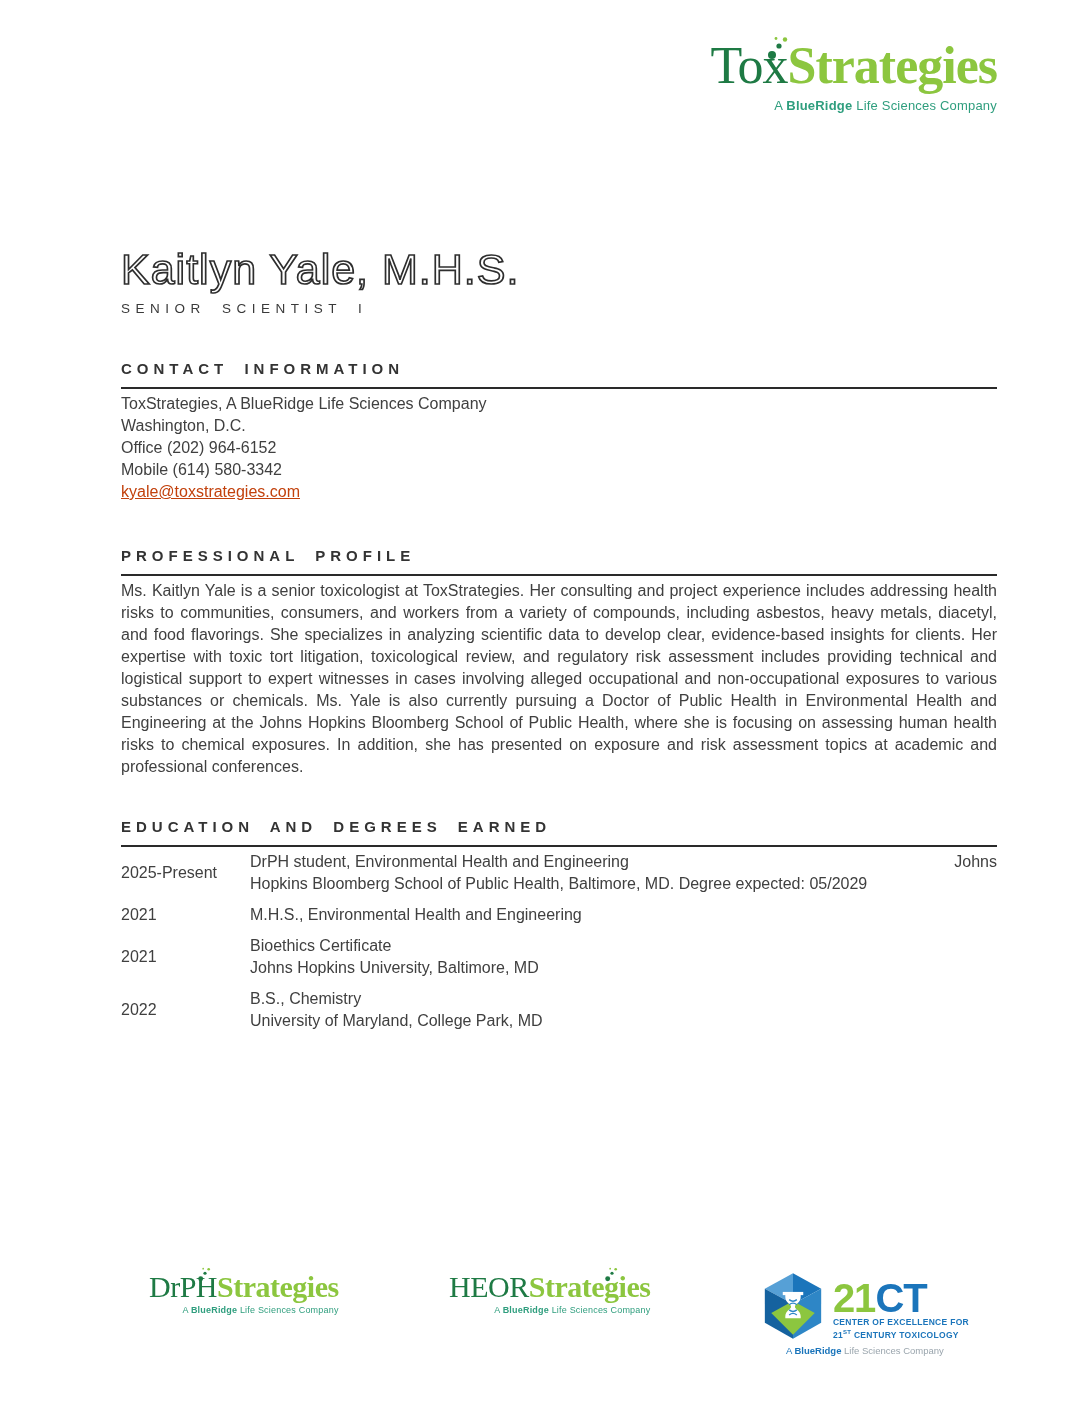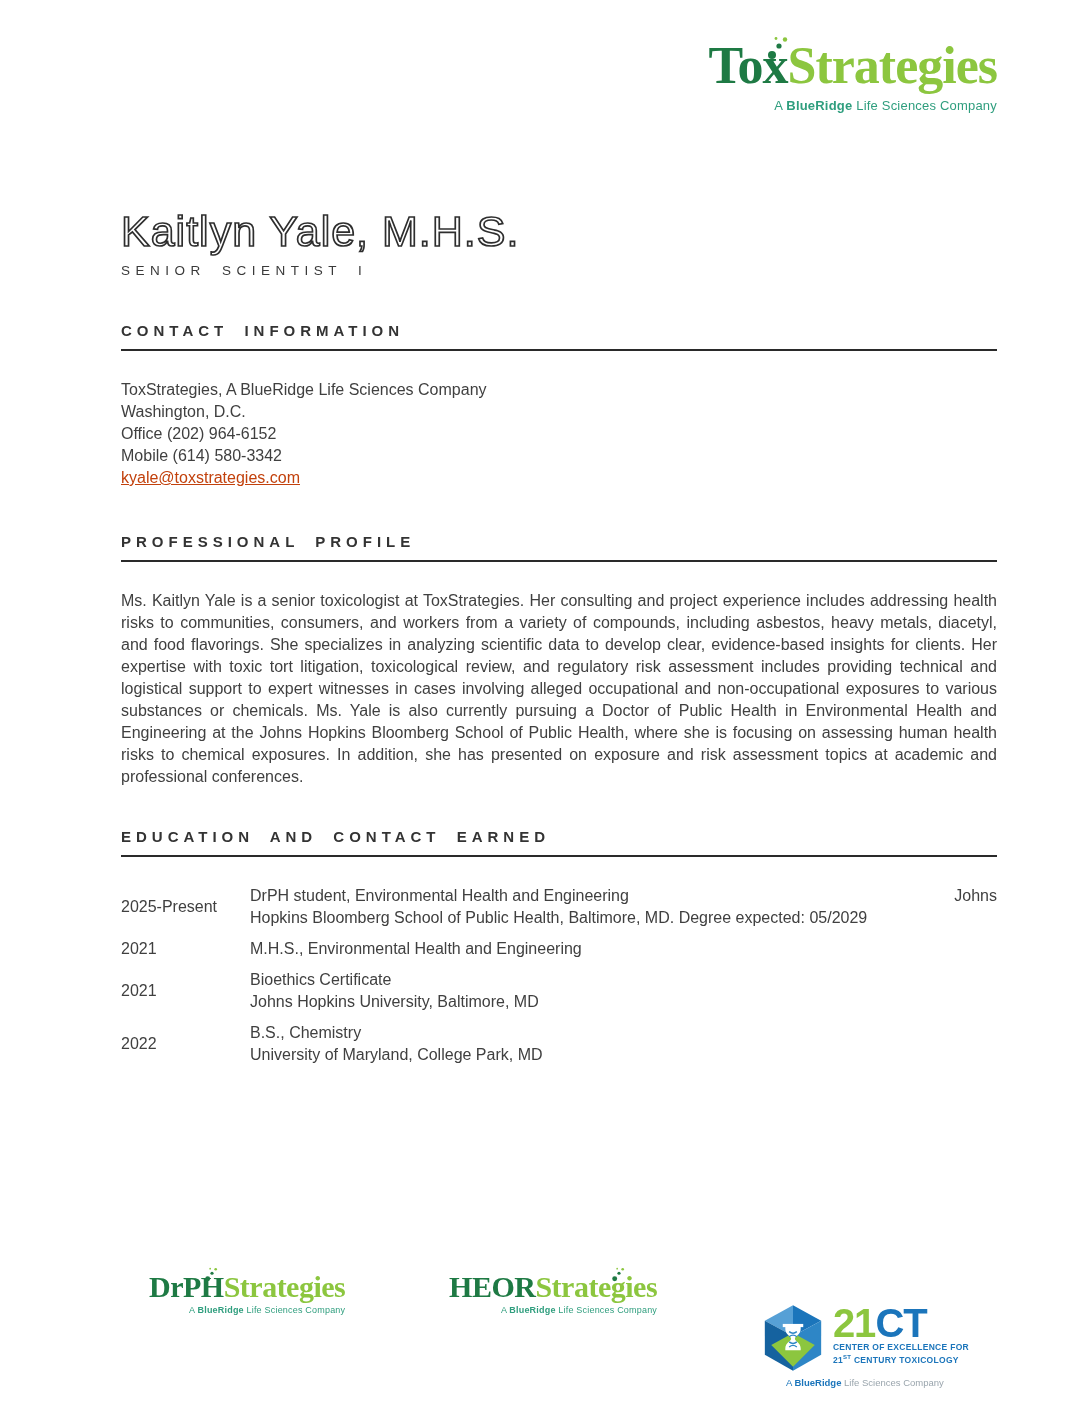--- a/index.html
+++ b/index.html
@@ -11,48 +11,48 @@
     font-family:"Liberation Sans", sans-serif;
     color:#404040;
     overflow:hidden;
   }
   .content{ padding:40px 91px 0 121px; }
 
   
   .logo-block{ text-align:right; height:100px; }
   .brand{ display:inline-block; text-align:right; }
   .brand-text{ font-family:"Liberation Serif","DejaVu Serif",serif; line-height:1; white-space:nowrap; }
-  .brand-text .dk{ color:#1e7a44; font-weight:700; position:relative; }
+  .brand-text .dk{ color:#1e7a44; font-weight:400; position:relative; }
   .brand-text .lt{ color:#8cc63f; font-weight:700; }
   .lg .brand-text{ font-size:52px; letter-spacing:-1px; }
   .brand-dots{ position:absolute; }
   .lg .brand-dots{ top:-20px; right:-4px; }
   .brand-tagline{ font-size:13px; margin-top:6px; color:#2f9e7e; letter-spacing:.2px; }
   .brand-tagline b{ font-weight:700; }
 
   
-  .name-block{ margin-top:70px; }
+  .name-block{ margin-top:108px; }
   .person-name{
     font-size:43px; line-height:1; letter-spacing:1px;
     color:#ffffff;
     -webkit-text-stroke:1.7px #2e2e2e;
     text-shadow:0 0 0 #ffffff;
   }
   .person-title{
     margin-top:10px; font-size:13.5px; letter-spacing:5.5px; word-spacing:7px; color:#3a3a3a;
   }
 
   
   .section{ margin-top:44px; }
   .section.edu{ margin-top:40px; }
   .section-heading{
     font-size:15px; font-weight:700; letter-spacing:5px; word-spacing:7px;
     color:#333333; padding-bottom:10px; border-bottom:2px solid #2a2a2a;
   }
-  .section-body{ margin-top:28px; font-size:16px; line-height:22px; }
+  .section-body{ margin-top:4px; font-size:16px; line-height:22px; }
 
   .contact-line{ }
   .email-link{ color:#c2410c; text-decoration:underline; cursor:pointer; }
 
   .profile-text{ text-align:justify; }
 
   
   .edu-row{ display:flex; margin-bottom:9px;align-items:center; }
   .edu-date{ width:129px; flex-shrink:0; }
   .edu-body{ flex:1; }
@@ -64,21 +64,21 @@
     display:flex; justify-content:space-between; align-items:flex-start;
     padding:0 28px;
   }
   .sm .brand-text{ font-size:30px; letter-spacing:-.5px; }
   .sm .brand-dots{ top:-13px; right:4px; }
   .sm .brand-tagline{ font-size:9px; margin-top:3px; }
   .heor .brand-dots{ top:-13px; right:30px; }
   .heor .lt{ position:relative; }
 
   .ct-logo{ text-align:center; }
-  .ct-top{ display:flex; align-items:flex-start;margin-top:32px; }
+  .ct-top{ display:flex; align-items:flex-end; }
   .ct-icon{ width:64px; height:68px; margin-right:8px; }
   .ct-right{ text-align:left; }
   .ct-name{ font-size:40px; line-height:38px; font-weight:700; letter-spacing:-1px; font-family:"Liberation Sans",sans-serif; }
   .ct-name .g{ color:#8cc63f; } .ct-name .b{ color:#1b75bb; }
   .ct-sub{ font-size:8.5px; font-weight:700; color:#1b75bb; line-height:10px; letter-spacing:.3px; }
   .ct-sub sup{ font-size:6px; }
   .ct-tagline{ font-size:9.5px; margin-top:5px; color:#9aa5ad; }
   .ct-tagline .blue{ color:#1b75bb; } .ct-tagline b{ font-weight:700; }
 </style>
 </head>
@@ -118,21 +118,21 @@
     </div>
 
     <div class="section">
       <div class="section-heading">PROFESSIONAL PROFILE</div>
       <div class="section-body">
         <div class="profile-text">Ms. Kaitlyn Yale is a senior toxicologist at ToxStrategies. Her consulting and project experience includes addressing health risks to communities, consumers, and workers from a variety of compounds, including asbestos, heavy metals, diacetyl, and food flavorings. She specializes in analyzing scientific data to develop clear, evidence-based insights for clients. Her expertise with toxic tort litigation, toxicological review, and regulatory risk assessment includes providing technical and logistical support to expert witnesses in cases involving alleged occupational and non-occupational exposures to various substances or chemicals. Ms. Yale is also currently pursuing a Doctor of Public Health in Environmental Health and Engineering at the Johns Hopkins Bloomberg School of Public Health, where she is focusing on assessing human health risks to chemical exposures. In addition, she has presented on exposure and risk assessment topics at academic and professional conferences.</div>
       </div>
     </div>
 
     <div class="section edu">
-      <div class="section-heading">EDUCATION AND CONTACT EARNED</div>
+      <div class="section-heading">EDUCATION AND DEGREES EARNED</div>
       <div class="section-body">
 
         <div class="edu-row">
           <div class="edu-date">2025-Present</div>
           <div class="edu-body">
             <div class="edu-line1">
                 <span>DrPH student, Environmental Health and Engineering</span>
                 <span>Johns</span>
               </div>
             <div>Hopkins Bloomberg School of Public Health, Baltimore, MD. Degree expected: 05/2029</div>

